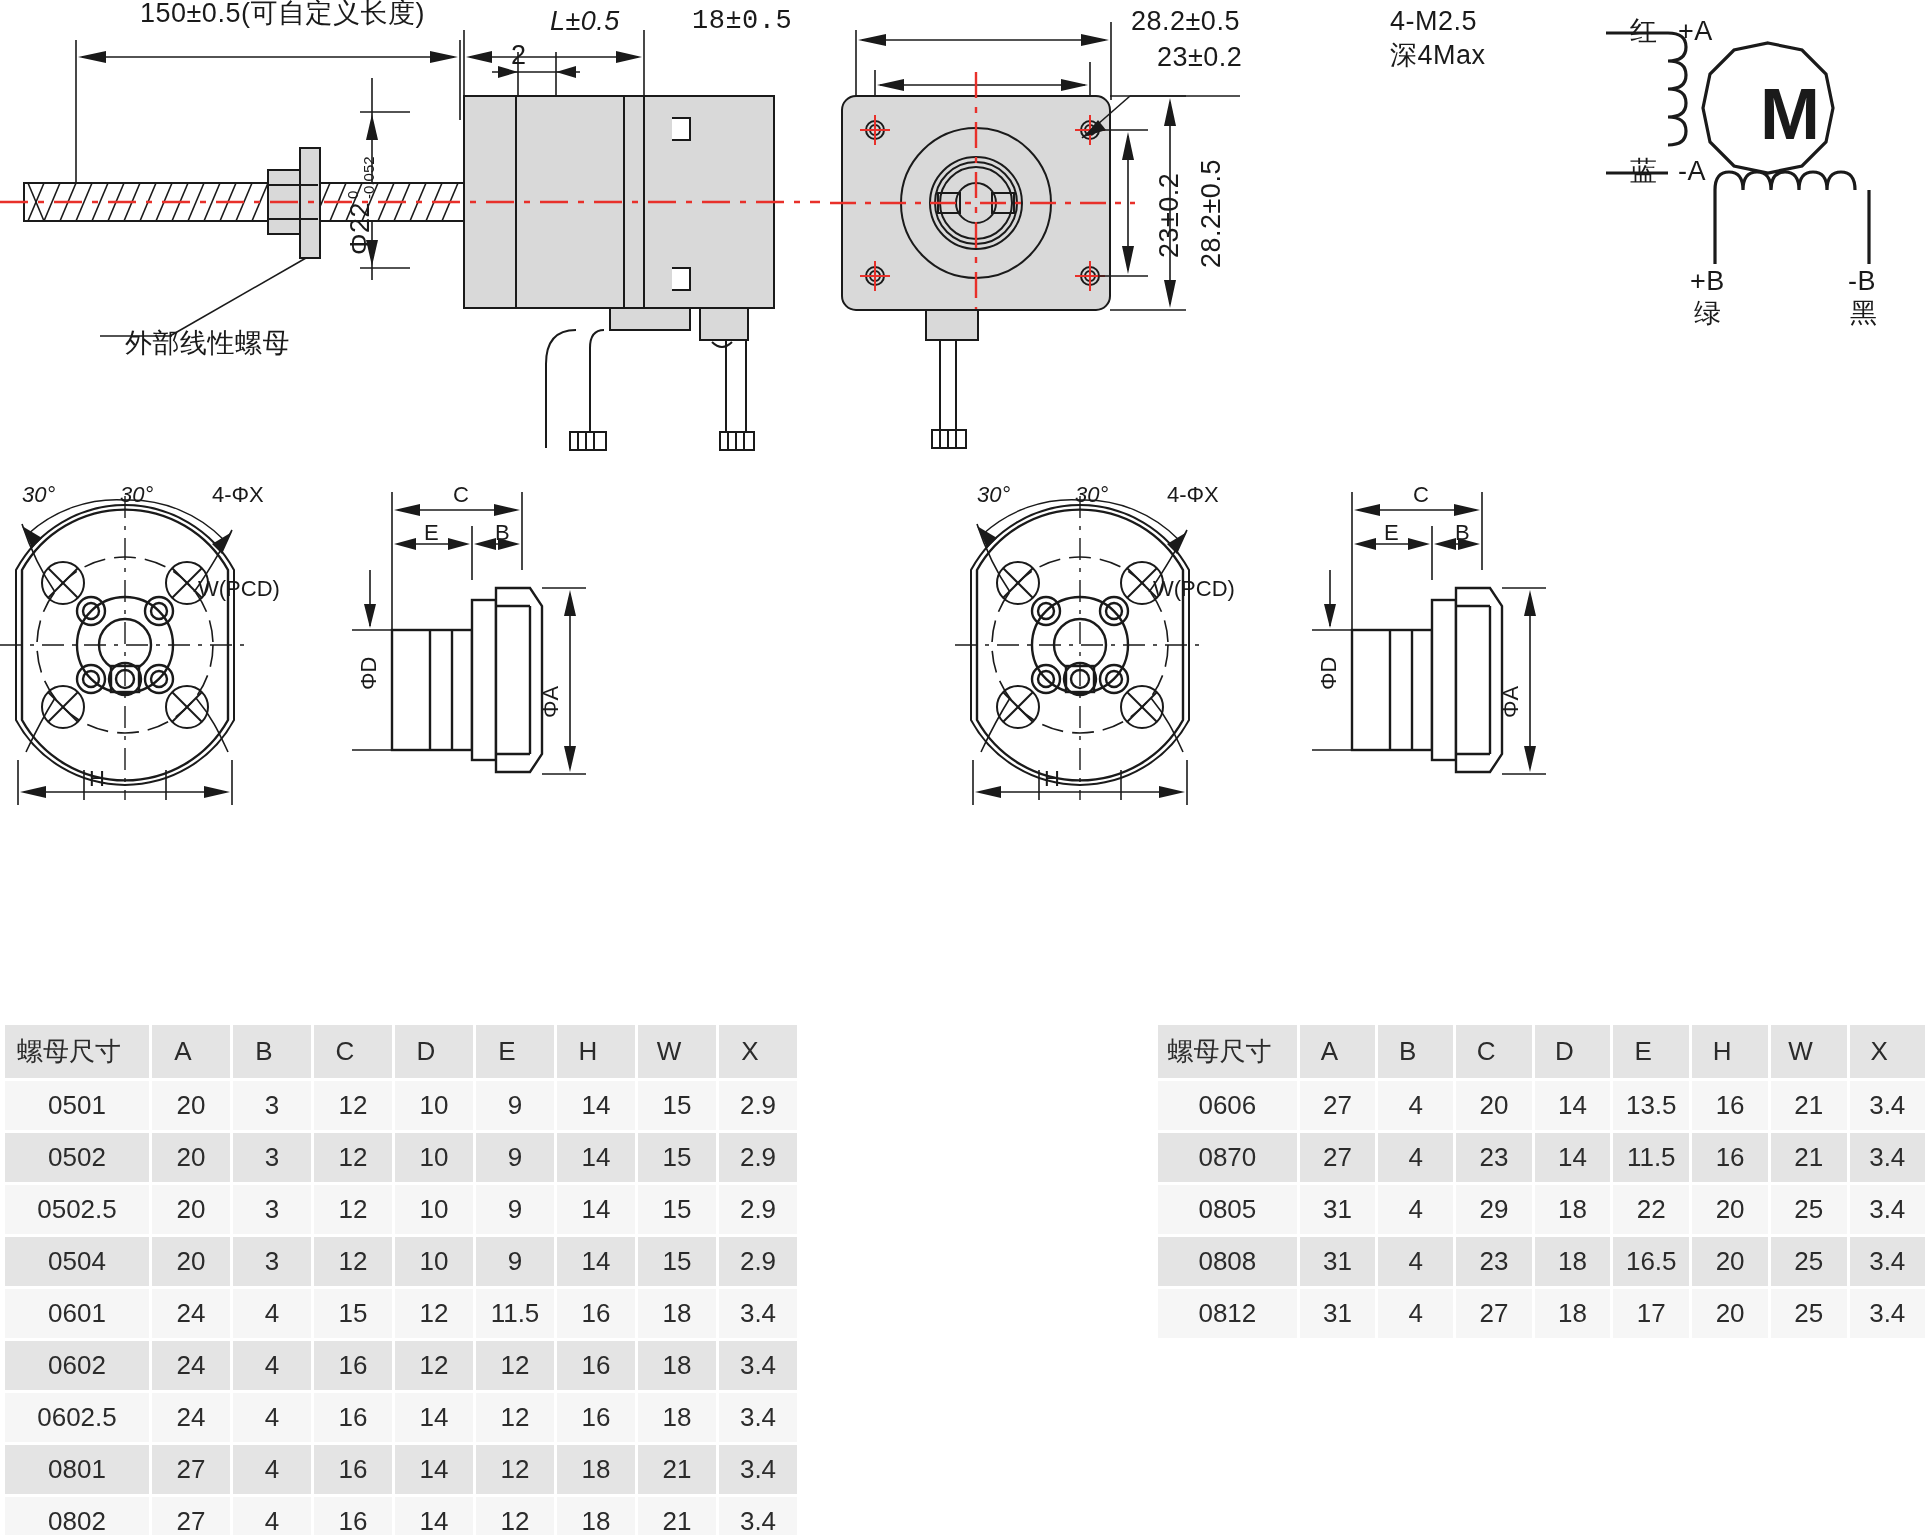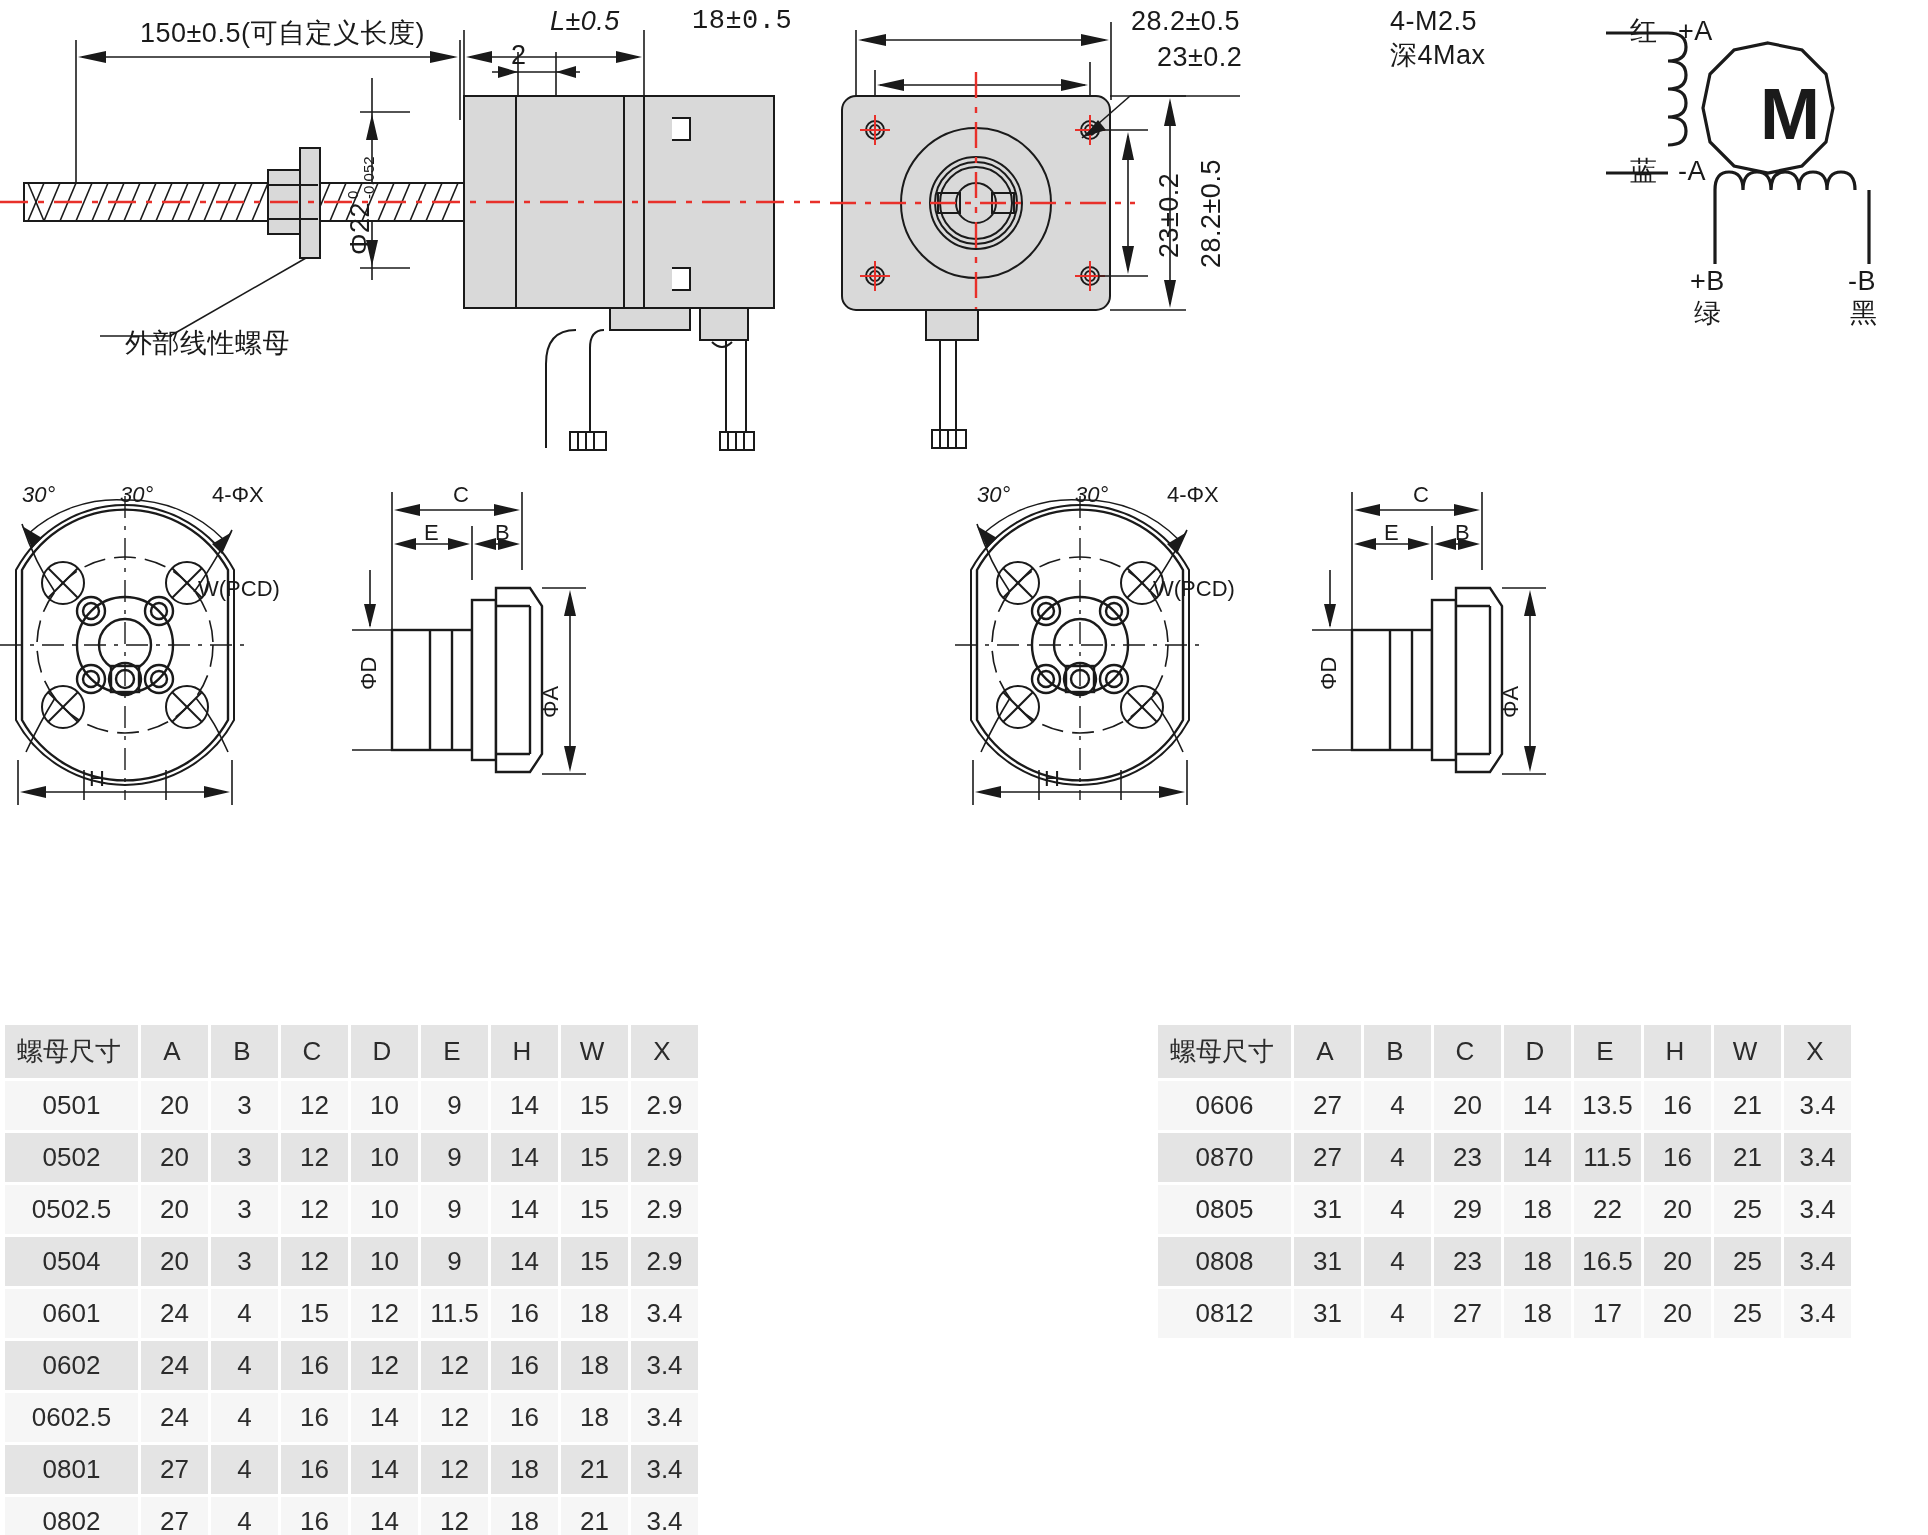--- a/index.html
+++ b/index.html
@@ -11,21 +11,21 @@
   .abs{position:absolute;}
   .lbl{font-size:27px;letter-spacing:0.5px;white-space:nowrap;line-height:1;}
   .lbl-s{font-size:22px;white-space:nowrap;line-height:1;}
   .vert{transform:rotate(-90deg);transform-origin:left top;}
   svg{display:block;}
 
   
   .tbl{border-collapse:separate;border-spacing:3px 3px;font-size:26px;}
   .tbl th{
     background:#e4e4e4;font-weight:normal;color:#2b2b2b;
-    padding:9px 5px 9px 0;text-align:center;
+    padding:9px 16px 9px 0;text-align:center;
   }
   .tbl td{
     padding:9px 0 9px 0;text-align:center;color:#2b2b2b;
   }
   .tbl tbody tr:nth-child(odd) td{background:#f6f6f6;}
   .tbl tbody tr:nth-child(even) td{background:#e4e4e4;}
   .tbl .c-name{width:128px;}
   .tbl .c-num{width:62px;}
 </style>
 </head>
@@ -138,21 +138,21 @@
     <g stroke="#1a1a1a" stroke-width="1.6" fill="none">
       <line x1="518" y1="52" x2="518" y2="96"></line>
       <line x1="556" y1="52" x2="556" y2="96"></line>
       <line x1="492" y1="72" x2="580" y2="72"></line>
     </g>
     <polygon points="518,72 498,66 498,78" fill="#1a1a1a"></polygon>
     <polygon points="556,72 576,66 576,78" fill="#1a1a1a"></polygon>
   </svg>
 </div>
 
-<div class="abs lbl" style="left:140px;top:20px;">150±0.5(可自定义长度)</div>
+<div class="abs lbl" style="left:140px;top:0;">150±0.5(可自定义长度)</div>
 <div class="abs lbl" style="left:550px;top:8px;font-style:italic;">L±0.5</div>
 <div class="abs lbl" style="left:692px;top:8px;font-family:Liberation Mono, monospace;">18±0.5</div>
 <div class="abs lbl" style="left:511px;top:42px;">2</div>
 <div class="abs lbl" style="left:125px;top:330px;">外部线性螺母</div>
 
 <div class="abs" style="left:345px;top:255px;">
   <div class="vert" style="position:absolute;left:0;top:0;">
     <div style="display:flex;align-items:center;">
       <span class="lbl">Φ22</span>
       <span style="display:inline-block;margin-left:3px;font-size:15px;line-height:1.05;">

